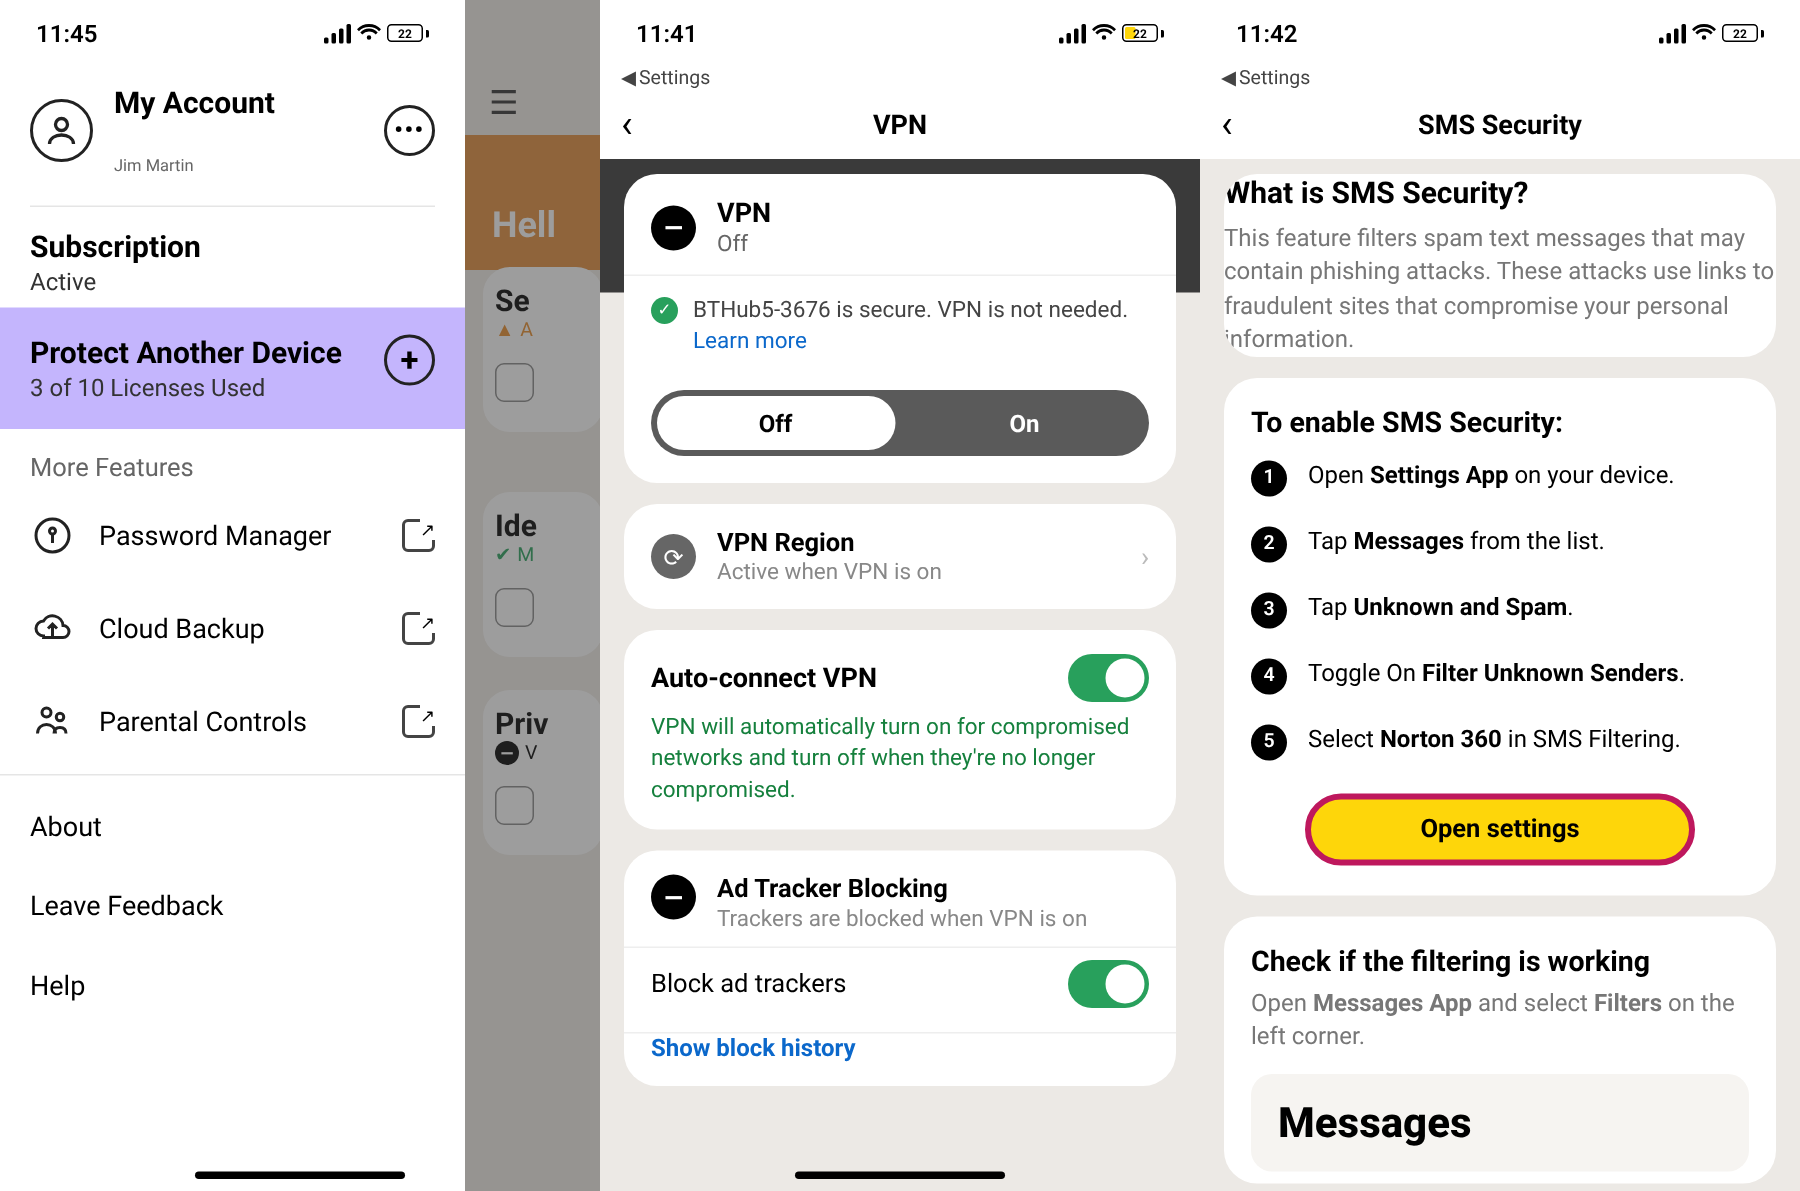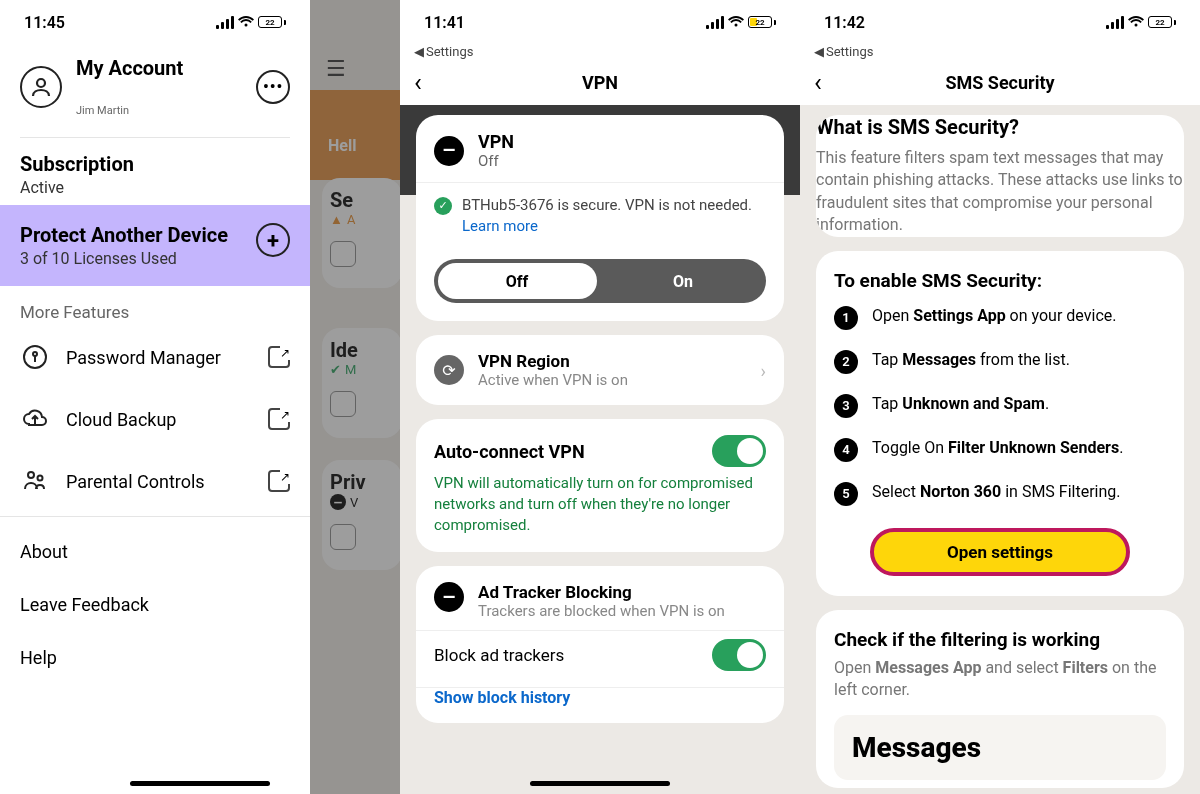--- a/index.html
+++ b/index.html
@@ -39,21 +39,21 @@
 .feat-row{display:flex;align-items:center;padding:16px 20px;gap:16px;font-size:18px;}
 .feat-icon{width:30px;height:30px;display:flex;align-items:center;justify-content:center;}
 .ext-icon{width:22px;height:22px;border:2px solid #444;border-radius:4px;position:relative;}
 .ext-icon::after{content:"↗";position:absolute;top:-2px;right:-2px;font-size:12px;background:#fff;}
 .plain-row{padding:16px 20px;font-size:18px;}
 
 .home-ind{position:absolute;bottom:8px;left:50%;transform:translateX(-50%);width:140px;height:5px;background:#000;border-radius:3px;}
 .p1 .panel{position:absolute;left:0;top:0;width:310px;height:100%;background:#fff;}
 .p1 .dim-content{position:absolute;right:0;top:0;width:90px;height:100%;}
 .dim-hamb{position:absolute;top:56px;left:16px;font-size:22px;color:#333;}
-.dim-hello{position:absolute;top:136px;left:18px;color:#fff;font-weight:700;font-size:16px;}
+.dim-hello{position:absolute;top:136px;left:18px;color:#fff;font-weight:700;font-size:24px;}
 .dim-card{position:absolute;left:12px;width:80px;background:#fff;border-radius:18px;padding:10px 8px;}
 .dim-card.c1{top:178px;height:110px;}
 .dim-card.c2{top:328px;height:110px;}
 .dim-card.c3{top:460px;height:110px;}
 .dim-card .dc-title{font-weight:700;font-size:20px;}
 .dim-card .dc-w1{color:#e88c2a;font-size:13px;display:flex;gap:4px;align-items:center;}
 .dim-card .dc-w2{color:#28a05c;font-size:13px;display:flex;gap:4px;align-items:center;}
 .dim-card .dc-w3{font-size:13px;display:flex;gap:4px;align-items:center;}
 .dim-sm-icon{width:26px;height:26px;border:1.5px solid #888;border-radius:6px;margin-top:14px;}
 

